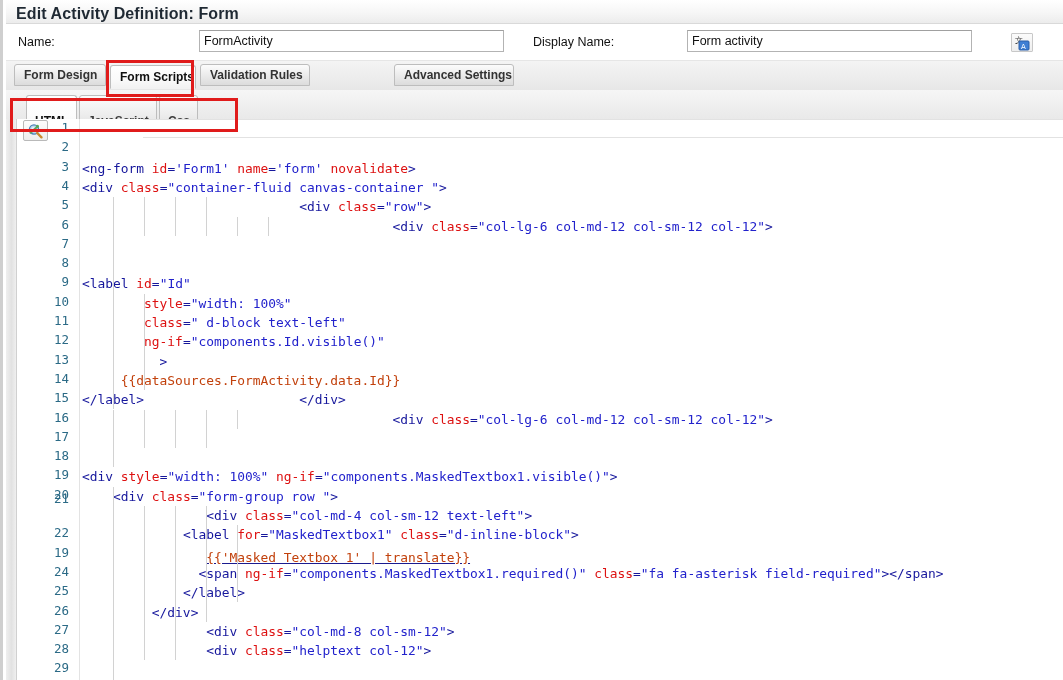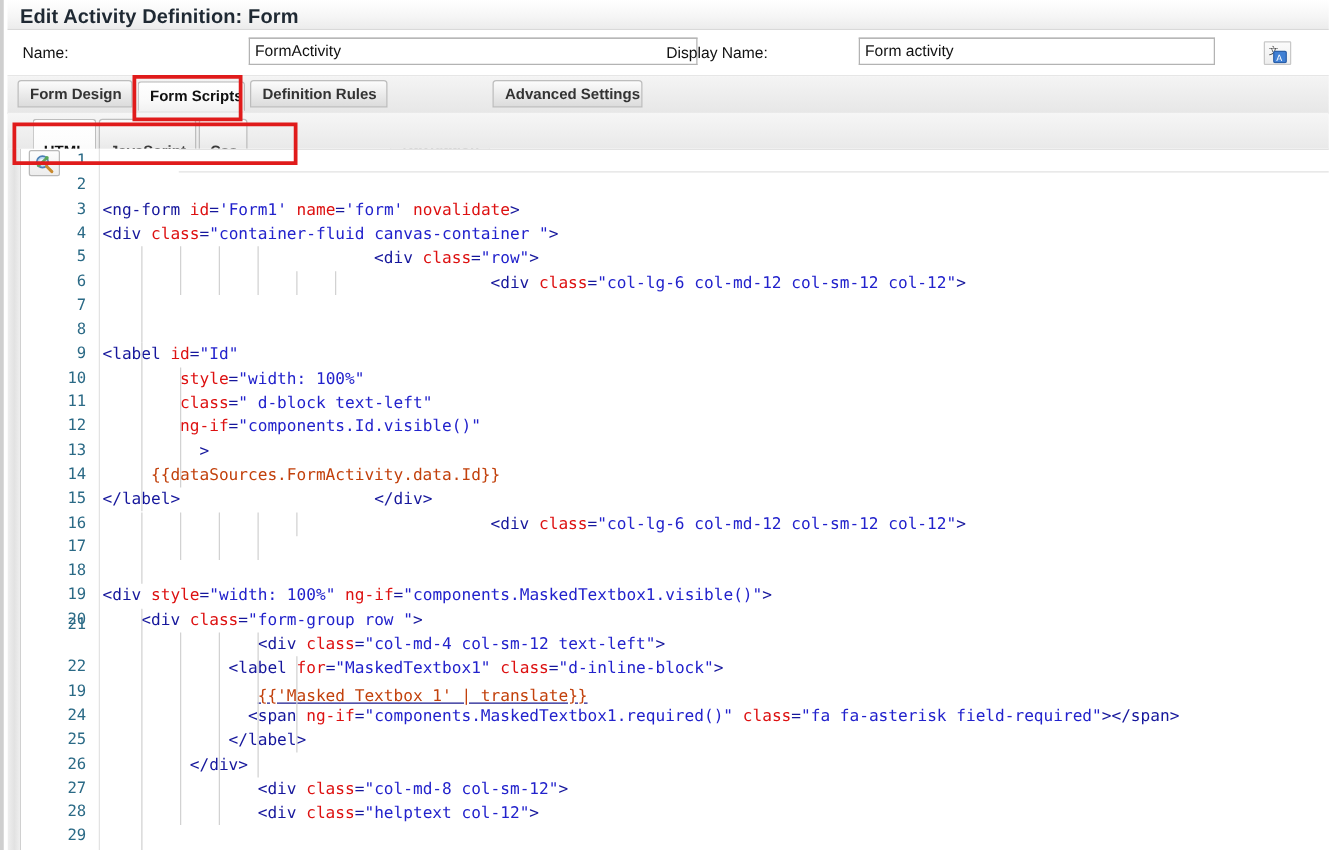--- a/index.html
+++ b/index.html
@@ -70,21 +70,21 @@
     background: #ffffff;
     border: 1px solid #b3b3b3;
     border-top-color: #a0a0a0;
     font-family: "Liberation Sans", sans-serif;
     font-size: 12.5px;
     color: #111111;
     padding: 0 4px;
     line-height: 20px;
     outline: none;
   }
-  #input-name  { left: 193px; width: 359px; }
+  #input-name  { left: 193px; width: 305px; }
   #input-display-name { left: 681px; width: 285px; }
 
   
   #translate-icon-btn {
     position: absolute;
     left: 1008px; top: 33px;
     width: 22px; height: 19px;
     box-sizing: border-box;
     background: linear-gradient(to bottom,#fbfbfb,#eeeeee);
     border: 1px solid #c8c8c8;
@@ -278,21 +278,21 @@
     <svg width="18" height="16" viewBox="0 0 18 16">
       <text x="1" y="8" font-family="DejaVu Sans, sans-serif" font-size="8" fill="#3a3a3a">文</text>
       <rect x="5" y="6" width="10" height="9" rx="1" fill="#3f7fd4" stroke="#2b5fa8" stroke-width="1"></rect>
       <text x="7" y="13.5" font-family="DejaVu Sans, sans-serif" font-size="7" fill="#ffffff">A</text>
     </svg>
   </div>
 
   <div id="main-tabstrip">
       <div class="mtab" style="left: 8px; width: 92px;">Form Design</div>
       <div class="mtab selected" style="left: 104px; width: 86px; top: 4px;">Form Scripts</div>
-      <div class="mtab" style="left: 194px; width: 110px;">Definition Rules</div>
+      <div class="mtab" style="left: 194px; width: 110px;">Validation Rules</div>
       <div class="mtab" style="left: 306px; width: 80px; margin-top: 40px;">Navigation</div>
       <div class="mtab" style="left: 388px; width: 120px;">Advanced Settings</div>
     </div>
 
   <div id="script-tabstrip">
       <div class="stab selected" style="left: 20px; width: 51px;">HTML</div>
       <div class="stab" style="left: 73px; width: 78px;">JavaScript</div>
       <div class="stab" style="left: 153px; width: 39px;">Css</div>
     </div>
 

